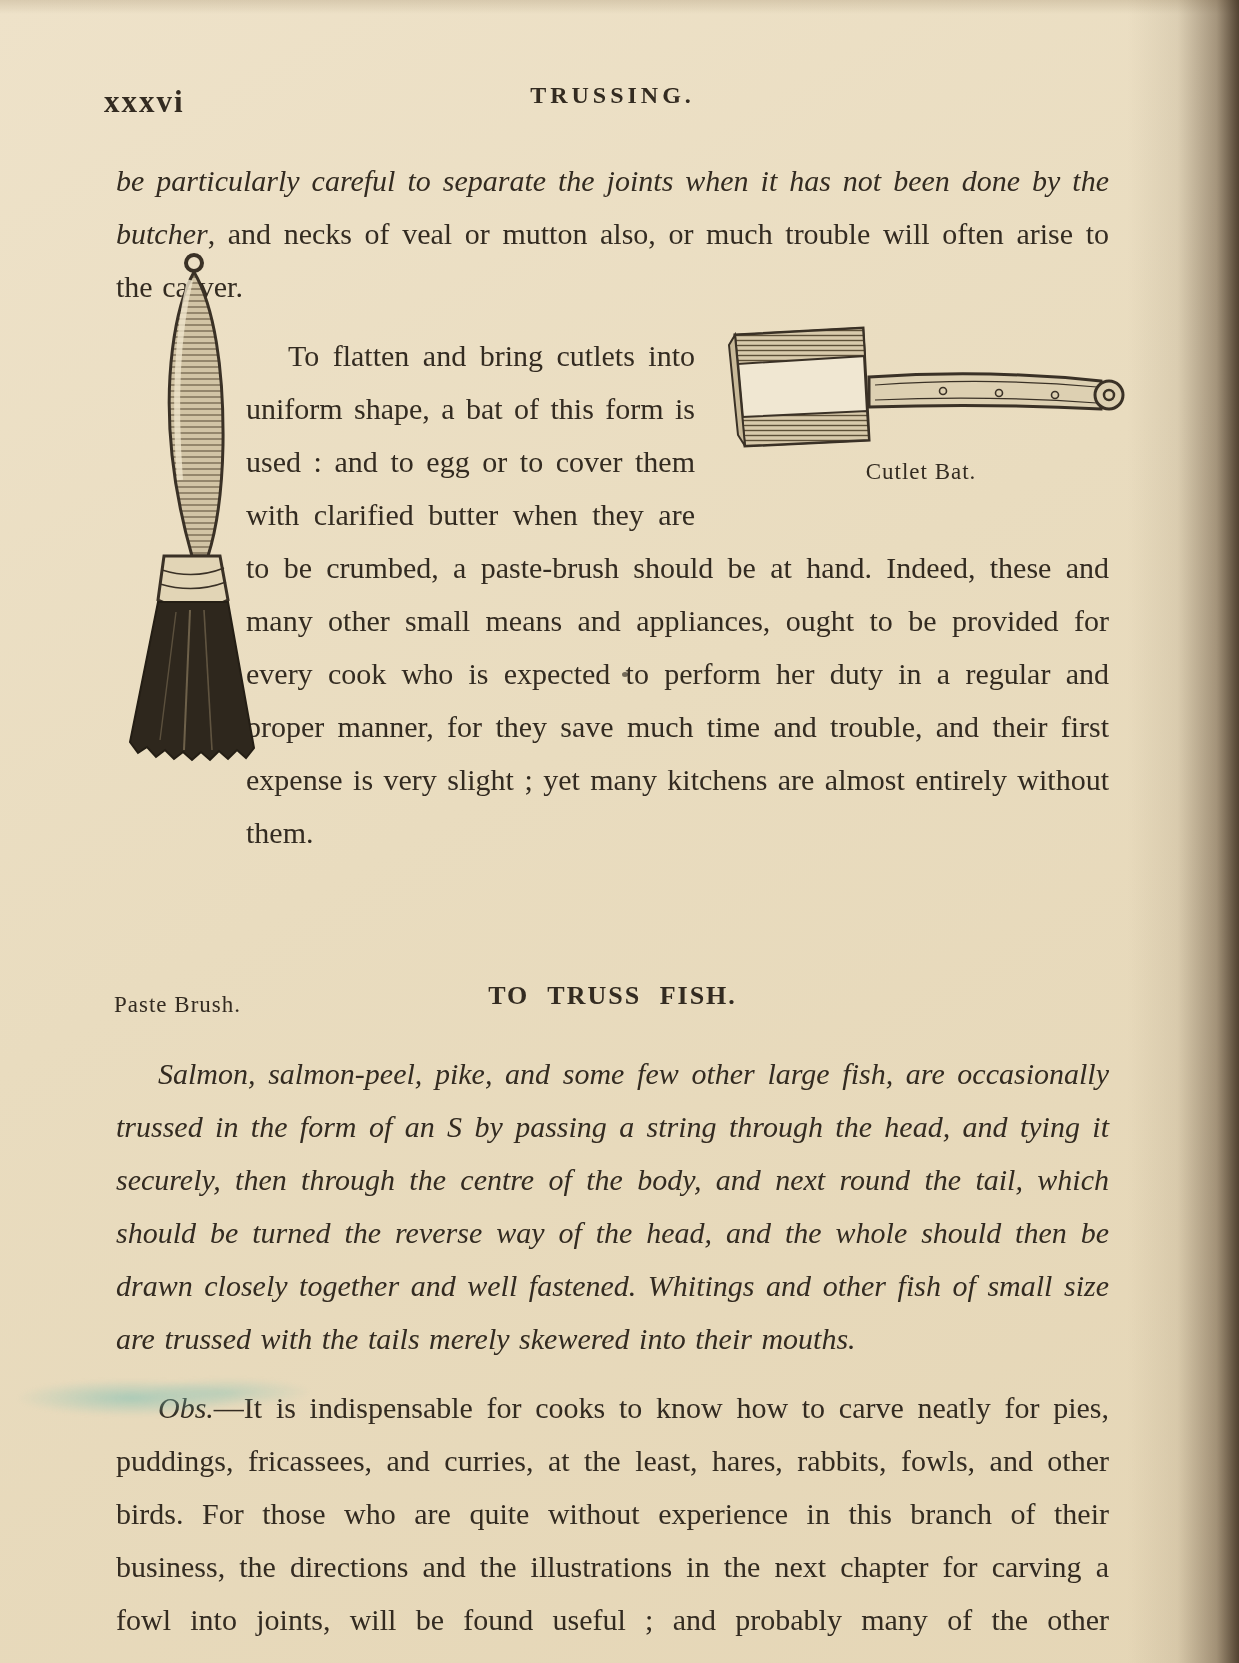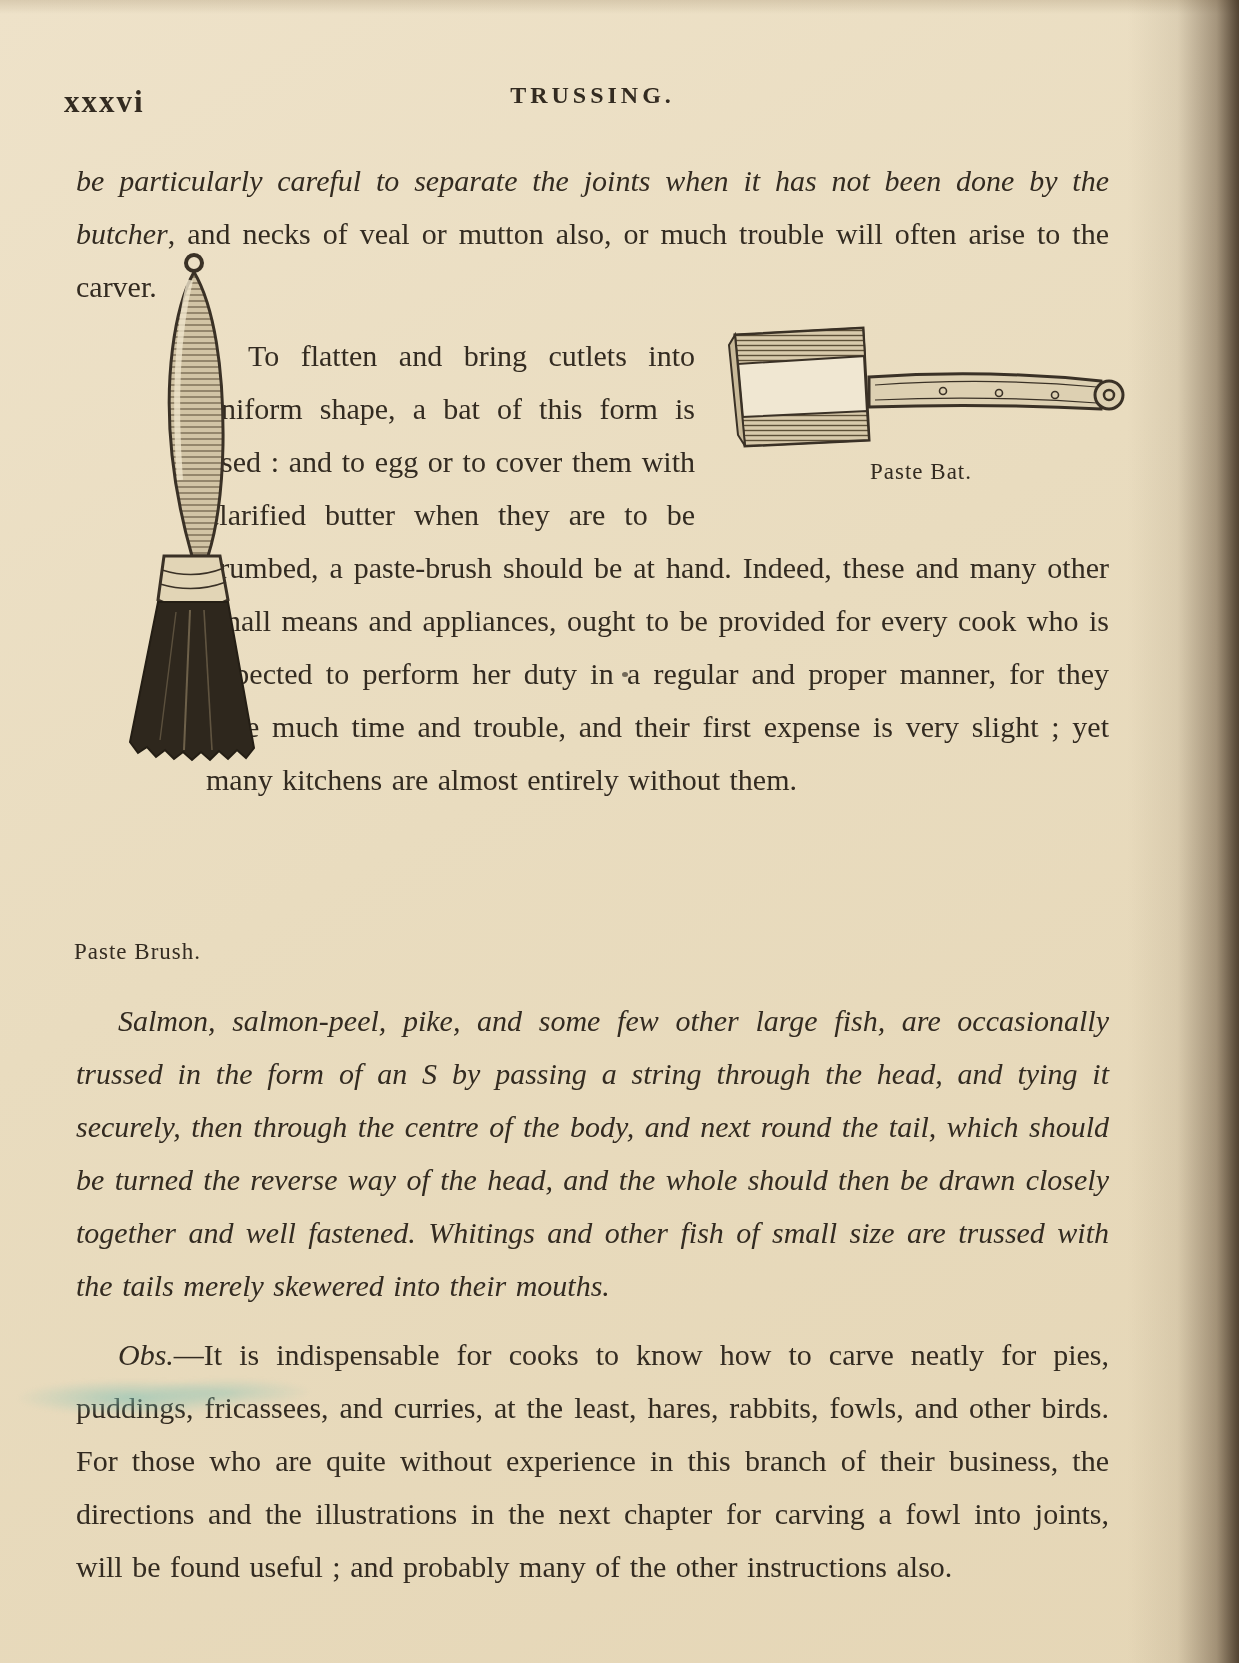--- a/index.html
+++ b/index.html
@@ -4,21 +4,21 @@
 <style>
   html,body{margin:0;padding:0;}
   body{
     width:1239px;height:1663px;position:relative;overflow:hidden;
     background:linear-gradient(150deg,#eee2c9 0%, #e9dcbf 45%, #e5d6b6 100%);
     font-family:"Liberation Serif", serif;
     color:#332b21;
   }
   .content{
     position:absolute;inset:0;
-    padding:80px 114px 0 60px;
+    padding:80px 114px 0 100px;
     box-sizing:border-box;
   }
   
   .page-header{position:relative;height:40px;}
   .page-number{
     position:absolute;left:4px;top:4px;
     font-size:31px;letter-spacing:2px;font-weight:bold;
   }
   .running-title{
     position:absolute;left:0;right:0;top:2px;text-align:center;
@@ -108,27 +108,28 @@
           <path d="M152,54 Q270,46 384,58 L384,86 Q270,80 152,84 Z" fill="#ddd0b2" stroke="#3a3126" stroke-width="3"></path>
           <path d="M158,62 Q270,54 380,64" class="line" stroke-width="1.2"></path>
           <path d="M158,77 Q270,72 380,80" class="line" stroke-width="1.2"></path>
           <circle cx="226" cy="68" r="3.5" class="line" stroke-width="1.6"></circle>
           <circle cx="282" cy="70" r="3.5" class="line" stroke-width="1.6"></circle>
           <circle cx="338" cy="72" r="3.5" class="line" stroke-width="1.6"></circle>
           <circle cx="392" cy="72" r="14" fill="#ddd0b2" stroke="#3a3126" stroke-width="3"></circle>
           <circle cx="392" cy="72" r="5" class="line" stroke-width="2.5"></circle>
         </g>
       </svg>
-      <div class="figure-caption">Paste Bat.</div>
+      <div class="figure-caption">Cutlet Bat.</div>
     </div>
     <p class="body-text indent">To flatten and bring cutlets into uniform shape, a bat of this form is used : and to egg or to cover them with clarified butter when they are to be crumbed, a paste-brush should be at hand.  Indeed, these and many other small means and appliances, ought to be provided for every cook who is expected to perform her duty in a regular and proper manner, for they save much time and trouble, and their first expense is very slight ; yet many kitchens are almost entirely without them.</p>
   </div>
 
   <div class="caption-row">
     <span class="paste-caption">Paste Brush.</span>
+    <span class="section-heading">TO TRUSS FISH.</span>
   </div>
 
   <p class="body-text indent fish-paragraph">Salmon, salmon-peel, pike, and some few other large fish, are occasionally trussed in the form of an S by passing a string through the head, and tying it securely, then through the centre of the body, and next round the tail, which should be turned the reverse way of the head, and the whole should then be drawn closely together and well fastened.  Whitings and other fish of small size are trussed with the tails merely skewered into their mouths.</p>
 
   <p class="body-text indent"><span class="italic">Obs.</span><span>—It is indispensable for cooks to know how to carve neatly for pies, puddings, fricassees, and curries, at the least, hares, rabbits, fowls, and other birds.  For those who are quite without experience in this branch of their business, the directions and the illustrations in the next chapter for carving a fowl into joints, will be found useful ; and probably many of the other instructions also.</span></p>
 
 </div>
 
 <svg class="brush-figure" viewBox="0 0 140 518">
   <defs>

